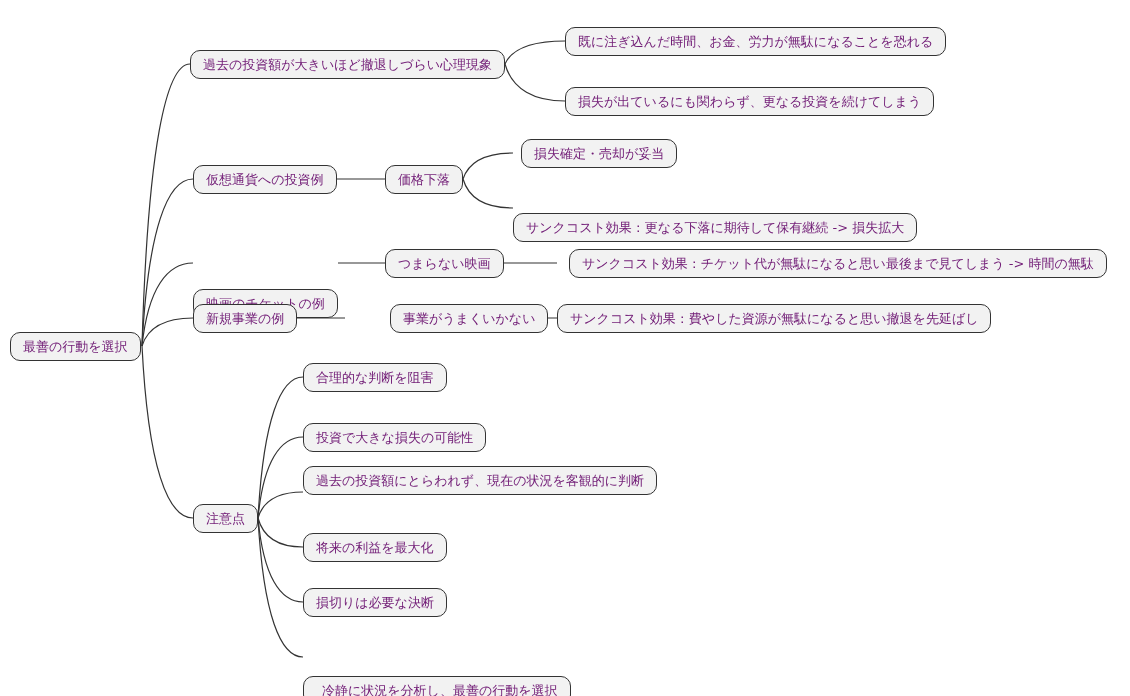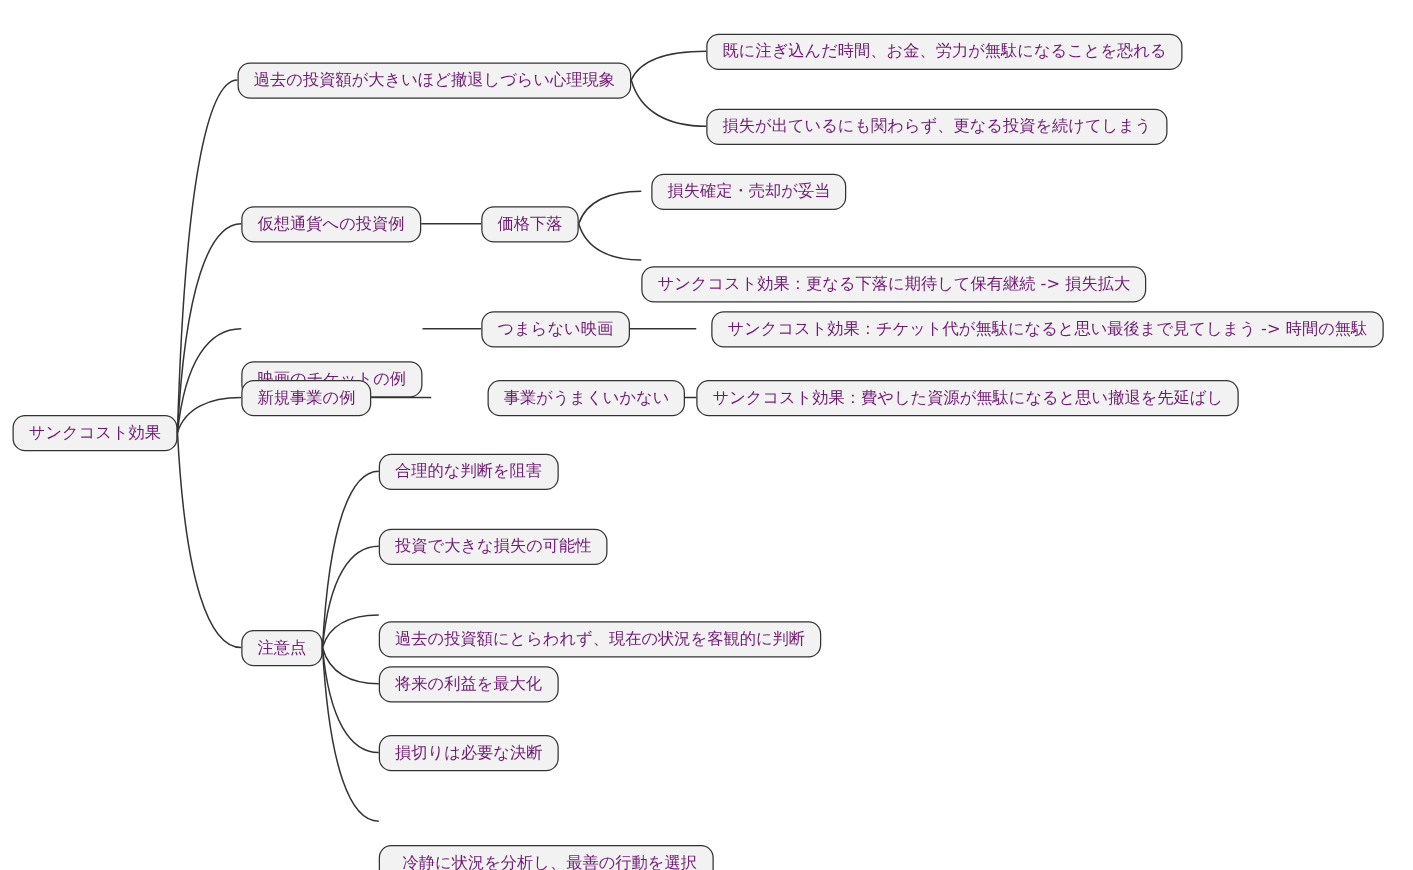--- a/index.html
+++ b/index.html
@@ -65,35 +65,35 @@
       <path d="M 503 318 C 509.5 318.0, 530.0 318, 557 318" class="edge"></path>
       <path d="M 142 346 C 148.1 466.4, 167.5 518, 193 518" class="edge"></path>
       <path d="M 258 518 C 263.4 419.3, 280.5 377, 303 377" class="edge"></path>
       <path d="M 258 518 C 263.4 461.3, 280.5 437, 303 437" class="edge"></path>
       <path d="M 258 518 C 263.4 499.8, 280.5 492, 303 492" class="edge"></path>
       <path d="M 258 518 C 263.4 538.3, 280.5 547, 303 547" class="edge"></path>
       <path d="M 258 518 C 263.4 576.8, 280.5 602, 303 602" class="edge"></path>
       <path d="M 258 518 C 263.4 615.3, 280.5 657, 303 657" class="edge"></path>
     </svg>
   <div id="nodes-layer">
-      <div class="node" style="left: 10px; top: 332px;">サンクコスト効果</div>
+      <div class="node" style="left: 10px; top: 332px;">最善の行動を選択</div>
       <div class="node" style="left: 190px; top: 50px;">過去の投資額が大きいほど撤退しづらい心理現象</div>
       <div class="node" style="left: 565px; top: 27px;">既に注ぎ込んだ時間、お金、労力が無駄になることを恐れる</div>
       <div class="node" style="left: 565px; top: 87px;">損失が出ているにも関わらず、更なる投資を続けてしまう</div>
       <div class="node" style="left: 193px; top: 165px;">仮想通貨への投資例</div>
       <div class="node" style="left: 385px; top: 165px;">価格下落</div>
       <div class="node" style="left: 521px; top: 139px;">損失確定・売却が妥当</div>
       <div class="node" style="left: 513px; top: 194px; margin-top: 19px;">サンクコスト効果：更なる下落に期待して保有継続 -&gt; 損失拡大</div>
       <div class="node" style="left: 193px; top: 249px; margin-top: 40px;">映画のチケットの例</div>
       <div class="node" style="left: 385px; top: 249px;">つまらない映画</div>
       <div class="node" style="left: 557px; top: 249px; margin-left: 12px;">サンクコスト効果：チケット代が無駄になると思い最後まで見てしまう -&gt; 時間の無駄</div>
       <div class="node" style="left: 193px; top: 304px;">新規事業の例</div>
       <div class="node" style="left: 345px; top: 304px; margin-left: 45px;">事業がうまくいかない</div>
       <div class="node" style="left: 557px; top: 304px;">サンクコスト効果：費やした資源が無駄になると思い撤退を先延ばし</div>
       <div class="node" style="left: 193px; top: 504px;">注意点</div>
       <div class="node" style="left: 303px; top: 363px;">合理的な判断を阻害</div>
       <div class="node" style="left: 303px; top: 423px;">投資で大きな損失の可能性</div>
-      <div class="node" style="left: 303px; top: 497px;">過去の投資額にとらわれず、現在の状況を客観的に判断</div>
+      <div class="node" style="left: 303px; top: 466px;">過去の投資額にとらわれず、現在の状況を客観的に判断</div>
       <div class="node" style="left: 303px; top: 533px;">将来の利益を最大化</div>
       <div class="node" style="left: 303px; top: 588px;">損切りは必要な決断</div>
       <div class="node" style="left: 303px; top: 676px; padding-left: 18px;">冷静に状況を分析し、最善の行動を選択</div>
     </div>
 </div>
 
 </body></html>

